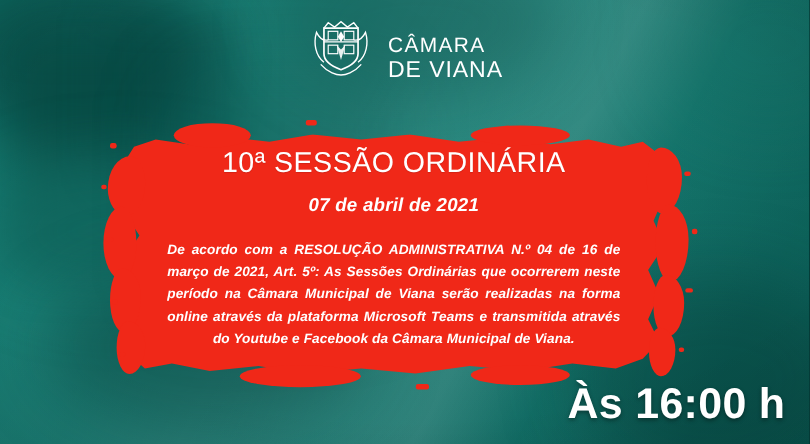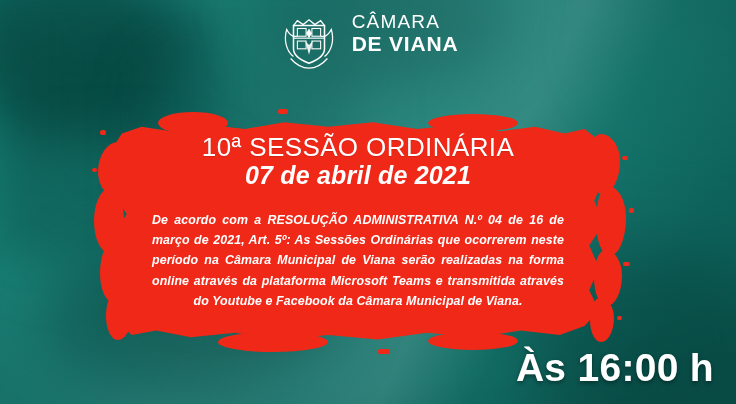--- a/index.html
+++ b/index.html
@@ -64,36 +64,36 @@
     background: radial-gradient(120% 110% at 50% 45%, rgba(0,0,0,0) 45%, rgba(0,0,0,0.22) 100%);
   }
 
   
   .logo-block {
     position: absolute;
     left: 0; right: 0;
     top: 12px;
     display: flex;
     justify-content: center;
-    align-items: flex-start;
+    align-items: flex-end;
     gap: 12px;
   }
   .crest {
     width: 62px;
     height: 62px;
     flex: 0 0 auto;
   }
   .logo-text {
     color: #ffffff;
     line-height: 1.0;
     letter-spacing: 0.5px;
   }
   .logo-l1 { font-size: 19px; font-weight: 400; letter-spacing: 1.2px; }
   .logo-l2 { font-size: 19px; font-weight: 300; letter-spacing: 0.6px; margin-top: 2px; }
-  .logo-l3 { font-size: 21px; font-weight: 700; letter-spacing: 0.8px; margin-top: 2px; }
+  .logo-l3 { font-size: 21px; font-weight: 400; letter-spacing: 0.8px; margin-top: 2px; }
 
   
   .splash-wrap {
     position: absolute;
     left: 98px;
     top: 112px;
     width: 520px;
     height: 238px;
   }
   .splash-core {
@@ -145,21 +145,22 @@
     color: #ffffff;
   }
   .headline {
     font-size: 26px;
     font-weight: 400;
     letter-spacing: 0.4px;
     line-height: 1.05;
     text-shadow: 0 1px 1px rgba(0,0,0,0.12);
   }
   .subhead {
-    font-size: 25px;
+    margin-top: 16px;
+    font-size: 17px;
     font-weight: 700;
     font-style: italic;
     letter-spacing: 0.2px;
   }
   .body-copy {
     margin-top: 20px;
     font-size: 12.4px;
     font-weight: 700;
     font-style: italic;
     line-height: 1.62;

